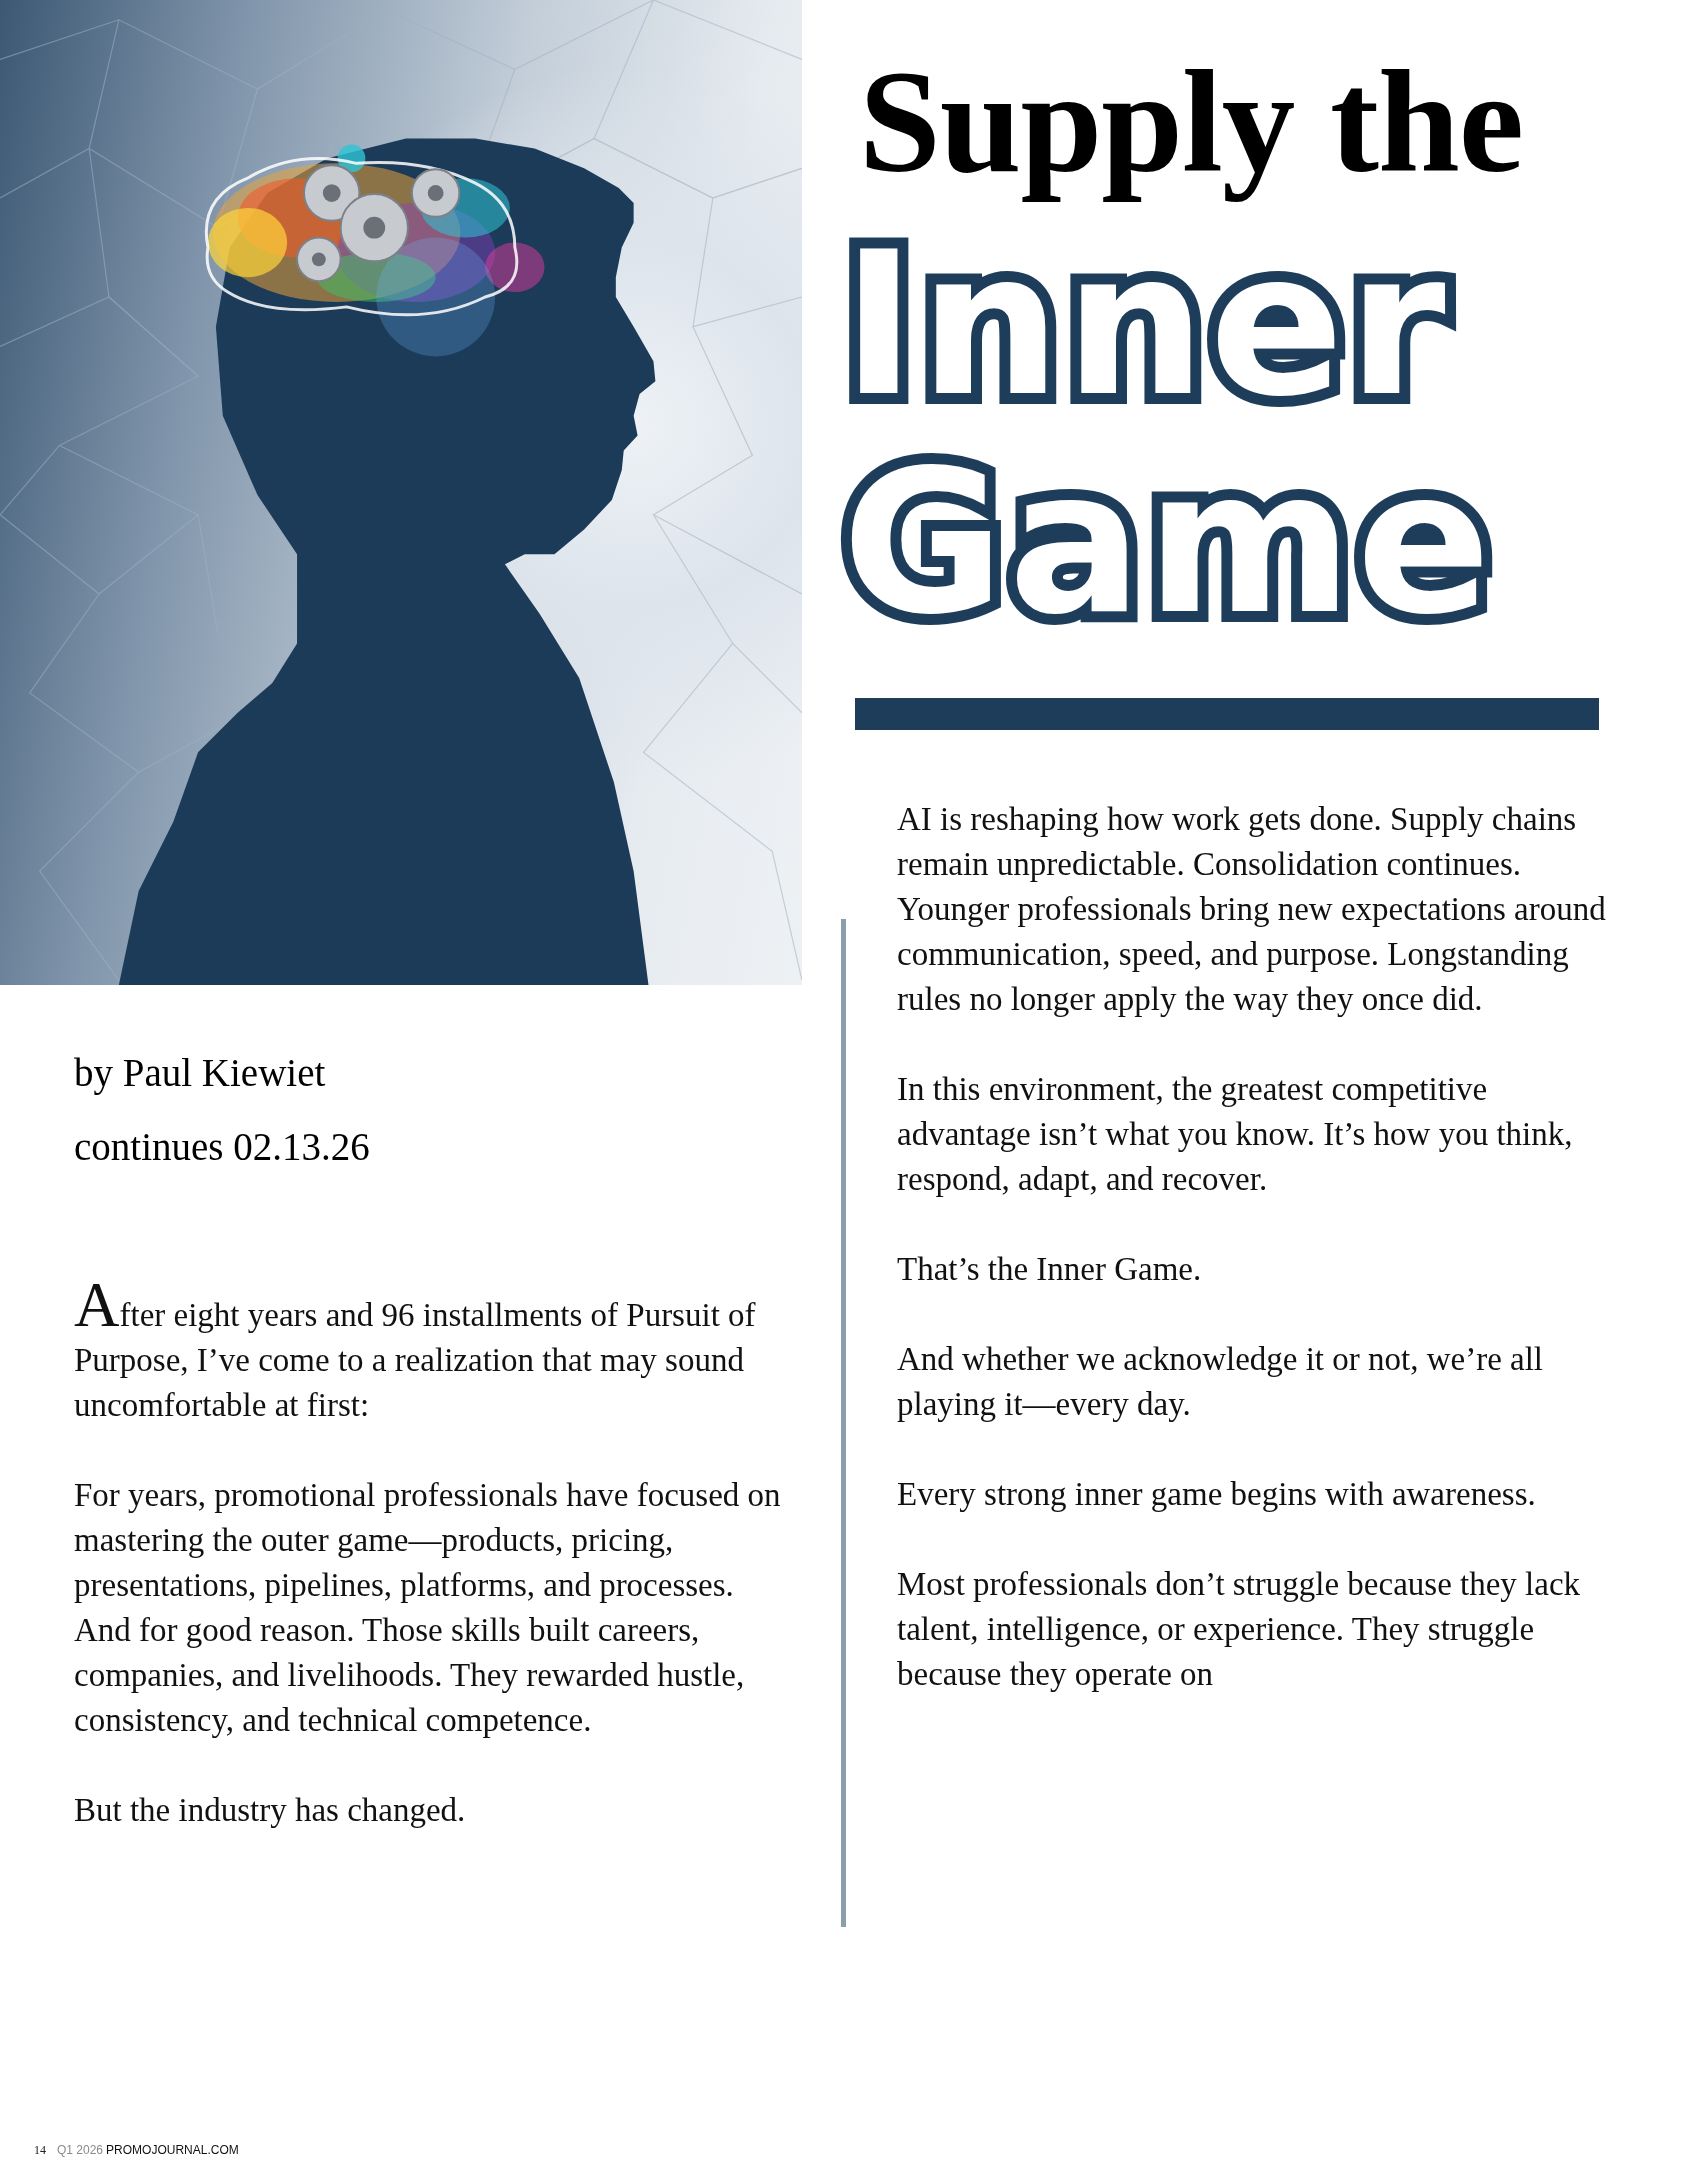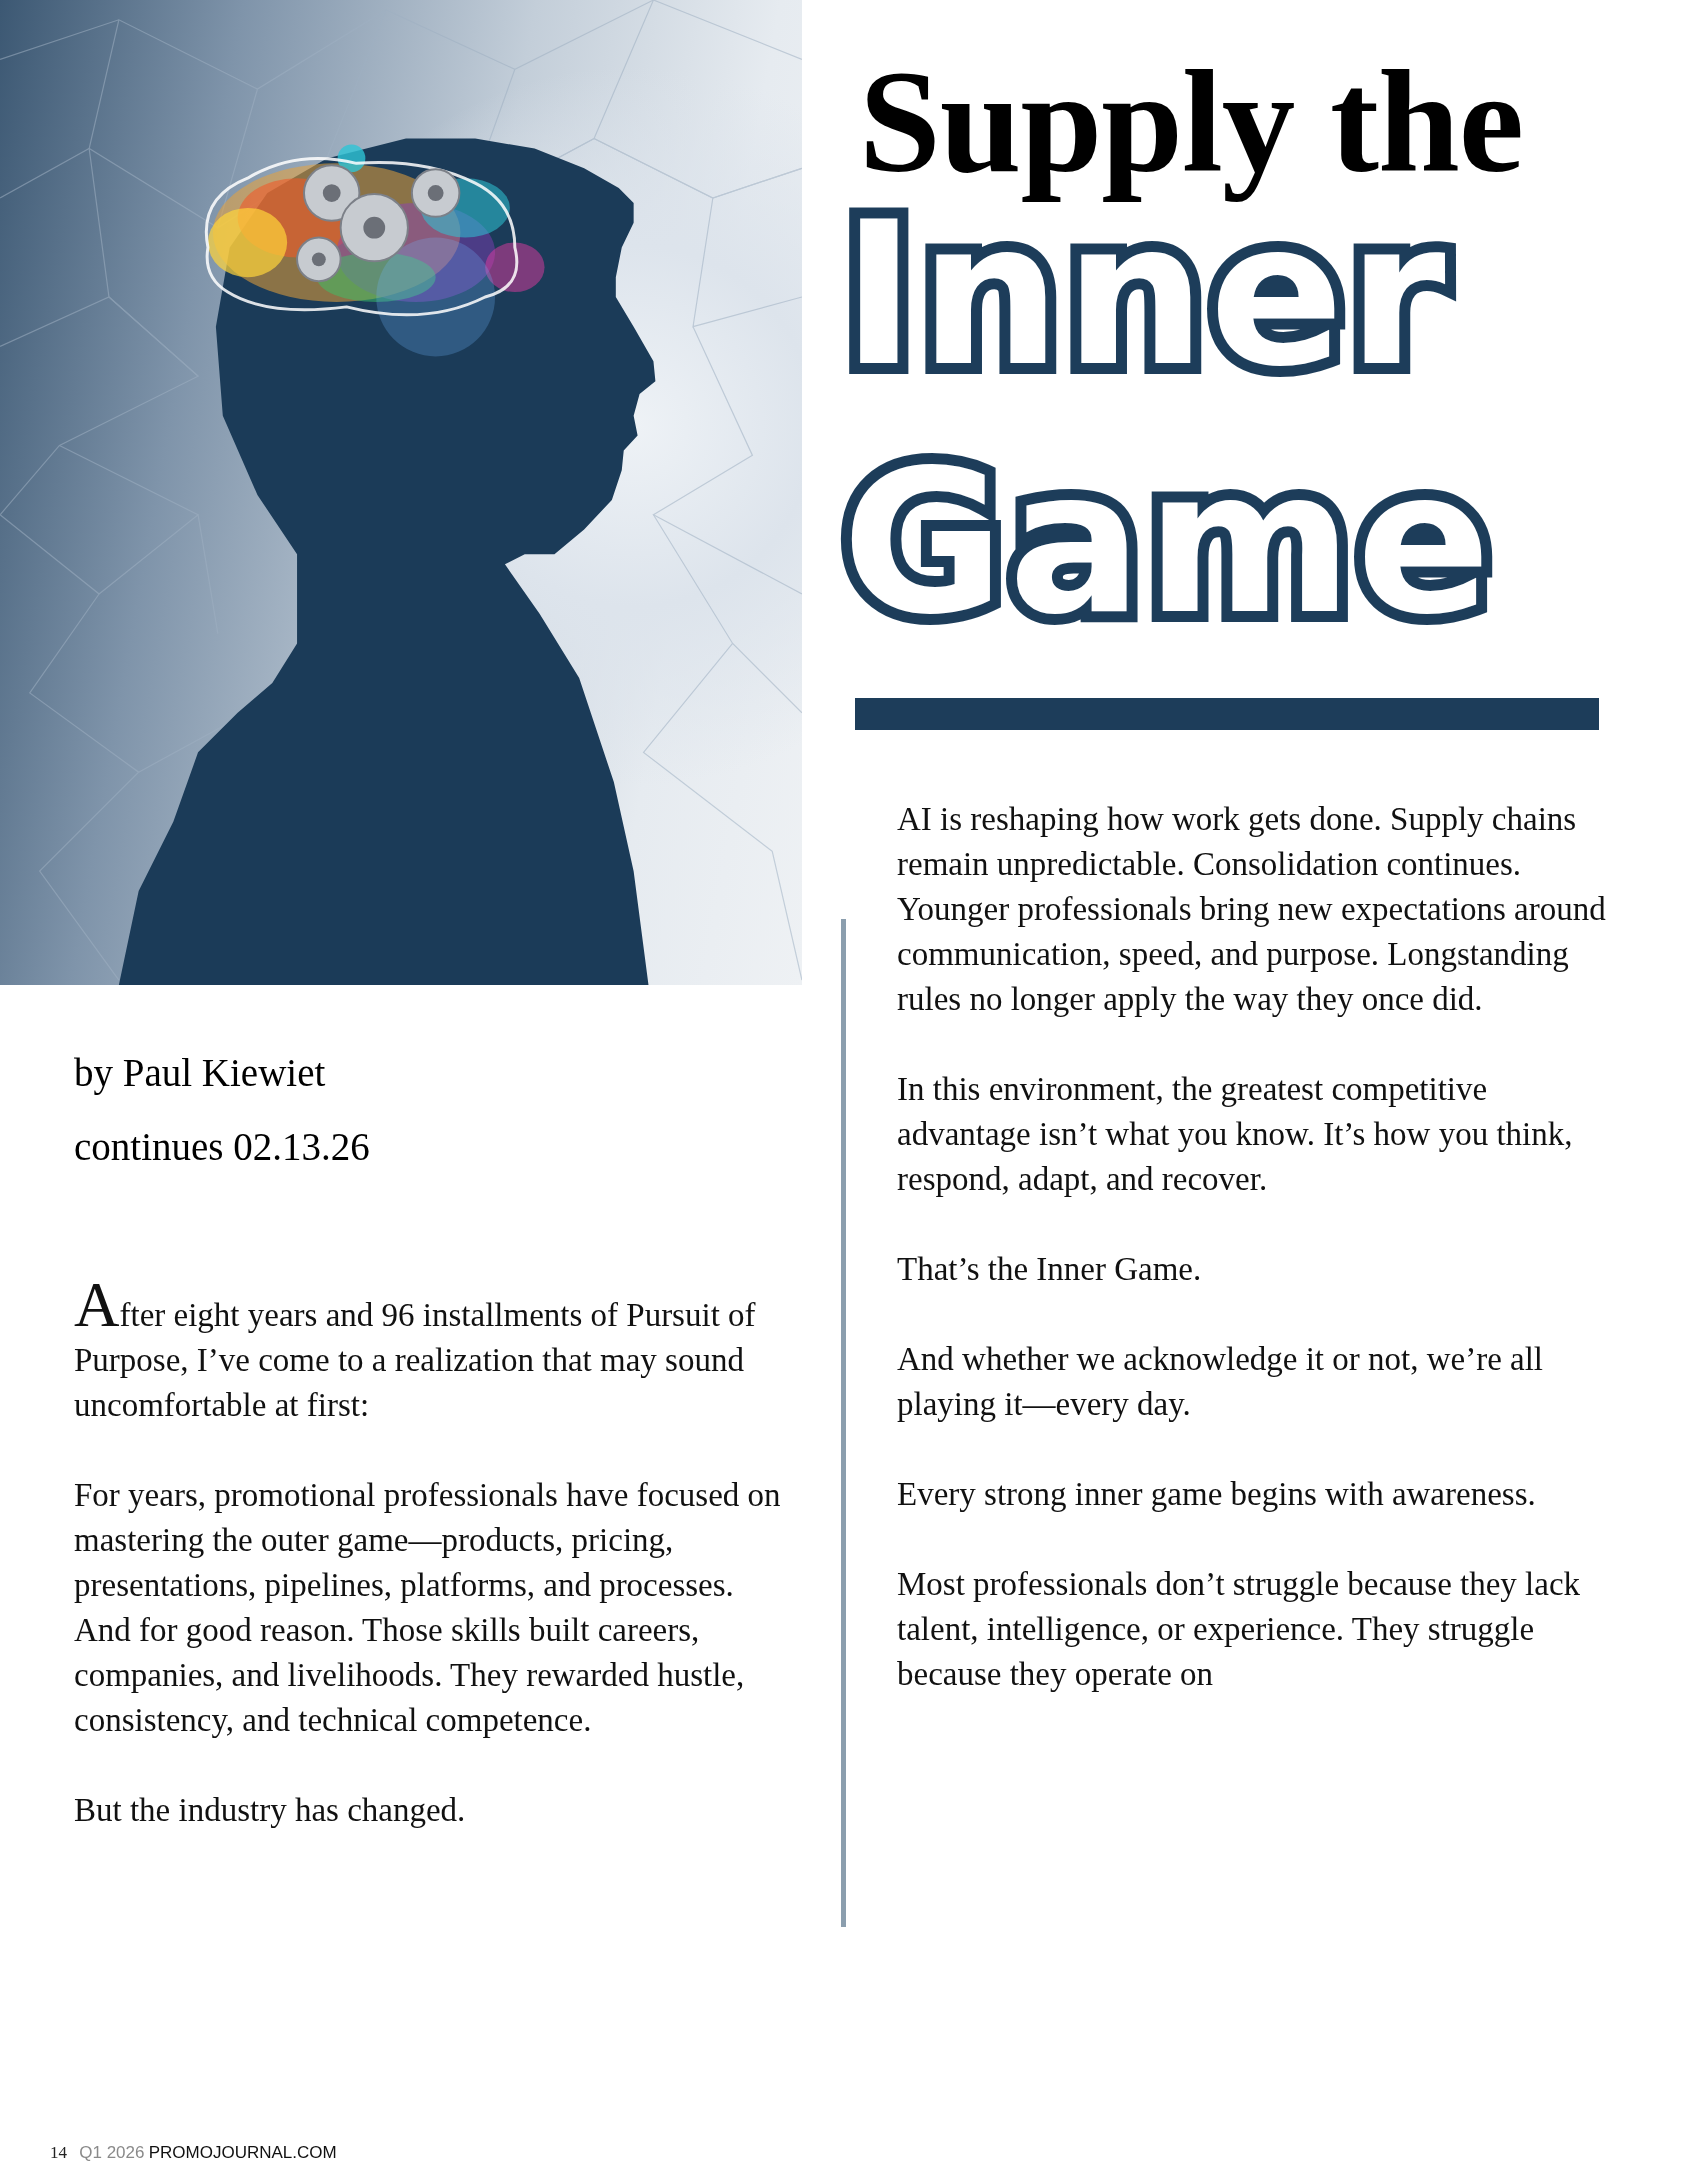--- a/index.html
+++ b/index.html
@@ -12,40 +12,40 @@
             radial-gradient(ellipse 515px 515px at 634px 426px, #eef2f6 0%, #dde4ec 35%, rgba(200,210,222,0) 70%),
             linear-gradient(100deg, #3c5873 0%, #7f94aa 25%, #c3ced9 55%, #e6ebf0 80%, #eef1f4 100%); }
   .hero svg { position:absolute; left:0; top:0; }
 
   
   .title-top { position:absolute; left:859px; top:48px; font-family:"Liberation Serif","DejaVu Serif",serif;
                font-weight:bold; font-size:147px; line-height:1; letter-spacing:-1px; color:#000; white-space:nowrap; }
   .title-word { position:absolute; left:842px; font-family:"DejaVu Sans","Liberation Sans",sans-serif;
                 font-weight:bold; font-size:198px; line-height:1; color:#fff; white-space:nowrap;
                 -webkit-text-stroke:22px #1d3d5a; paint-order:stroke fill; letter-spacing:4px; }
-  .title-word.inner { top:196px;text-align:right; }
+  .title-word.inner { top:226px;text-align:right; }
   .title-word.game { top:444px; }
   .title-bar { position:absolute; left:855px; top:698px; width:744px; height:32px; background:#1d3d5a; }
 
   
   .byline { position:absolute; left:74px; font-size:39px; line-height:1; color:#000; }
   .byline.author { top:1053px; }
   .byline.date { top:1127px; }
 
   
   .col { position:absolute; font-size:33px; line-height:45px; color:#111; }
   .col.left { left:74px; top:1285px; width:733px; }
   .col.right { left:897px; top:797px; width:733px; }
   .col p { margin:0 12px 45px 0;font-family:Liberation Serif, serif; }
   .dropcap { font-size:63px; line-height:40px; }
 
   .vrule { position:absolute; left:841px; top:919px; width:5px; height:1008px; background:#8b9eae; }
 
   
-  .footer { position:absolute; left:50px; top:2144px; font-size:17px; line-height:1; white-space:nowrap; }
+  .footer { position:absolute; left:34px; top:2144px; font-size:12px; line-height:1; white-space:nowrap; }
   .footer .pg { font-family:"Liberation Serif",serif; color:#222; margin-right:8px; }
   .footer .issue { font-family:"Liberation Sans","DejaVu Sans",sans-serif; color:#8a8a8a; }
   .footer .site { font-family:"Liberation Sans","DejaVu Sans",sans-serif; color:#111; }
 </style>
 </head>
 <body>
 
 <div class="hero">
   <svg width="802" height="985" viewBox="0 0 810 995">
 

